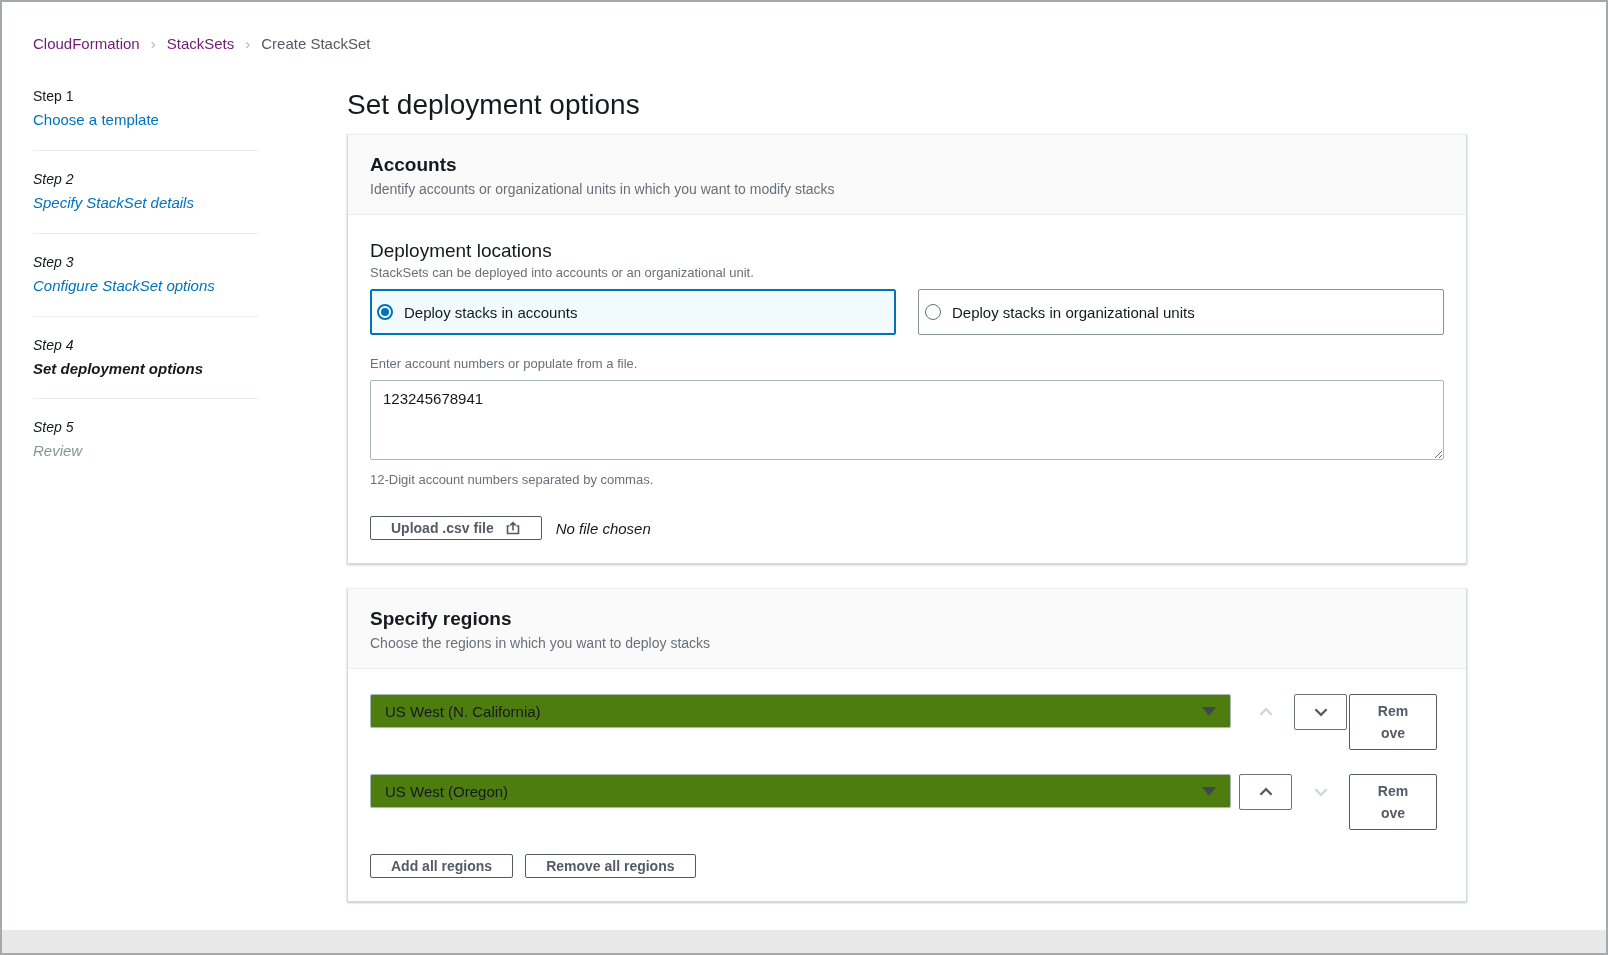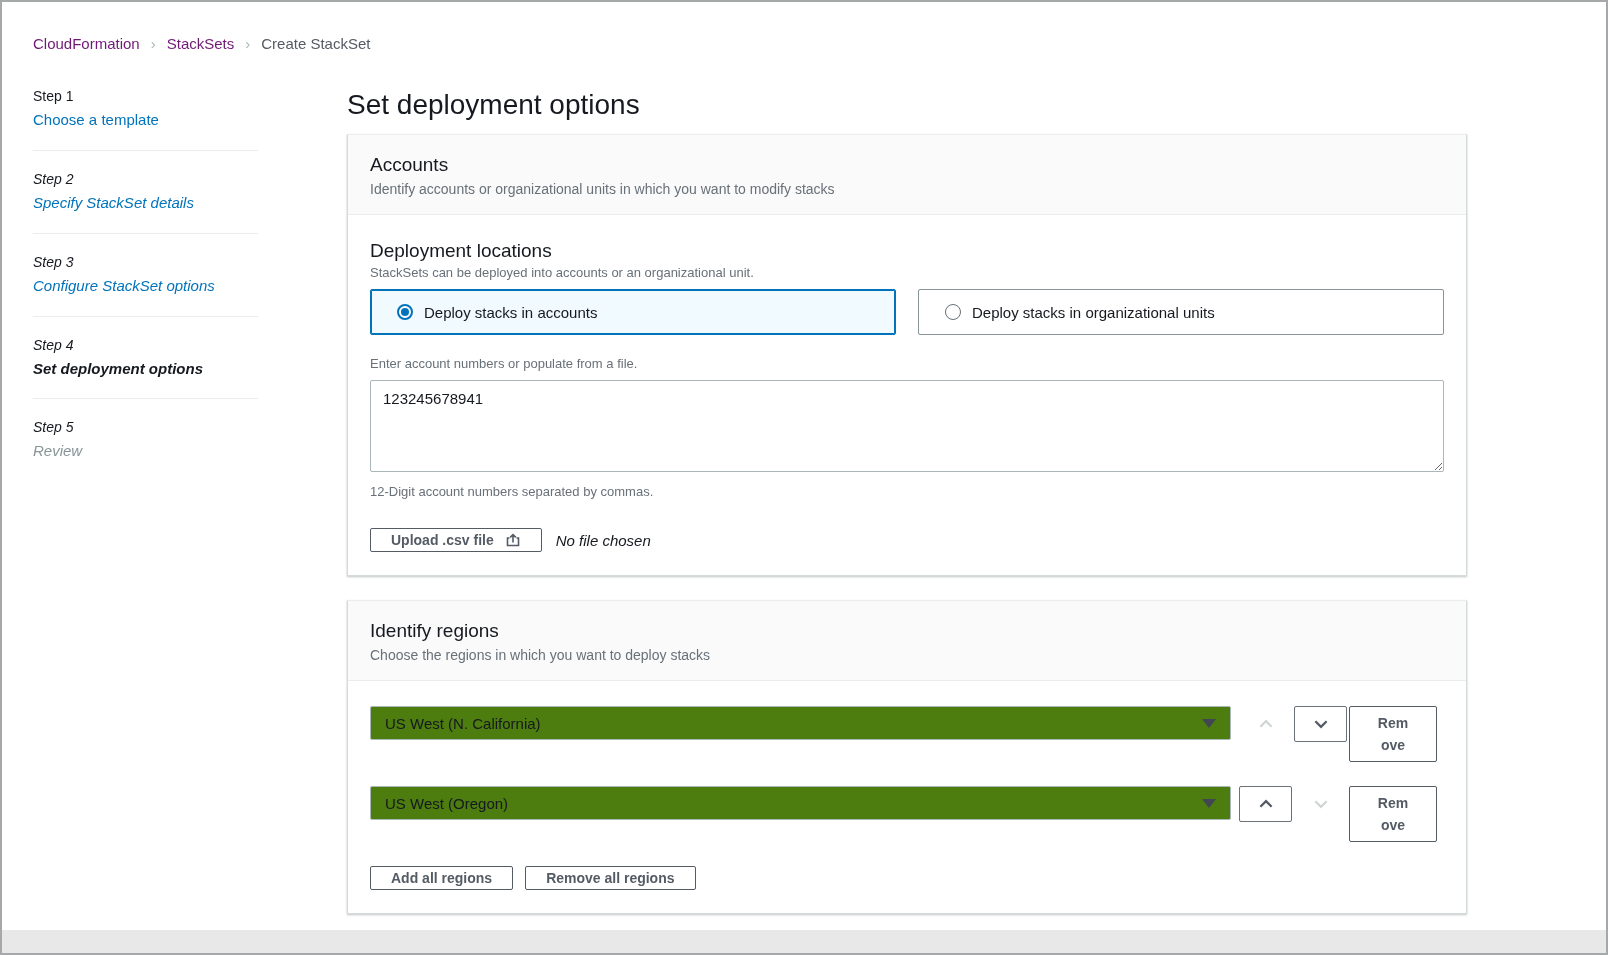--- a/index.html
+++ b/index.html
@@ -23,40 +23,40 @@
   .step-link { font-size:15px; color:#0073bb; text-decoration:none; cursor:pointer; display:inline-block; }
   .step-current { font-size:15px; color:#16191f; font-weight:700; }
   .step-muted { font-size:15px; color:#879596; }
 
   .main { width:1120px; }
   .page-title { font-size:28px; font-weight:500; line-height:34px; margin:0 0 12px 0; color:#16191f; }
 
   
   .card { background:#fff; border:1px solid #d5dbdb; border-top-color:#eaeded; box-shadow:0 1px 2px rgba(0,28,36,0.25); margin-bottom:24px; }
   .card-header { background:#fafafa; border-bottom:1px solid #eaeded; padding:19px 22px 17px; }
-  .card-title { font-size:19px; font-weight:400; color:#16191f; margin-bottom:5px; }
+  .card-title { font-size:19px; font-weight:700; color:#16191f; margin-bottom:5px; }
   .card-subtitle { font-size:14px; color:#687078; }
   .card-body { padding:25px 22px 23px; }
 
   .field + .field { margin-top:21px; }
   .field-label { font-size:19px; color:#16191f; margin-bottom:3px; }
   .field-desc { font-size:13px; color:#687078; margin-bottom:9px; }
 
   
   .tiles { display:flex; gap:22px; }
-  .tile { flex:1; height:46px; border:1px solid #879596; border-radius:2px; background:#fff; display:flex; align-items:center; gap:11px; padding:0 26px; cursor:pointer; }
+  .tile { flex:1; height:46px; border:1px solid #879596; border-radius:2px; background:#fff; display:flex; align-items:center; gap:11px; padding:0 6px; cursor:pointer; }
   .tile.selected { border-color:#0073bb; box-shadow:inset 0 0 0 1px #0073bb; background:#f1faff; }
   .radio { width:16px; height:16px; border-radius:50%; flex:none; background:#fff; position:relative; }
   .radio.checked { border:2px solid #0073bb; }
   .radio.checked::after { content:""; position:absolute; inset:2px; border-radius:50%; background:#0073bb; }
   .radio.unchecked { border:1px solid #687078; }
   .tile-label { font-size:15px; color:#16191f; }
 
   
-  .acct-textarea { width:100%; height:92px; border:1px solid #aab7b8; border-radius:2px; padding:9px 12px; font-family:"Liberation Sans", sans-serif; font-size:15px; color:#16191f; }
+  .acct-textarea { width:100%; height:80px; border:1px solid #aab7b8; border-radius:2px; padding:9px 12px; font-family:"Liberation Sans", sans-serif; font-size:15px; color:#16191f; }
   .hint { font-size:13px; color:#687078; margin-top:8px; }
 
   
   .btn { display:inline-flex; align-items:center; justify-content:center; gap:11px; background:#fff; border:1px solid #545b64; border-radius:2px; color:#545b64; font-weight:700; font-size:14px; font-family:inherit; padding:3px 20px; cursor:pointer; line-height:16px; }
   .upload-row { display:flex; align-items:center; gap:14px; margin-top:29px; }
   .no-file { font-style:italic; font-size:15px; color:#16191f; }
 
   
   .region-row { display:flex; align-items:flex-start; margin-bottom:24px; }
   .select { width:861px; height:34px; border:1px solid #aab7b8; border-radius:2px; background:#4d7c0f; display:flex; align-items:center; justify-content:space-between; padding:0 14px; font-size:15px; color:#16191f; cursor:pointer; margin-right:8px; flex:none; }
@@ -147,21 +147,21 @@
               </span>
             </button>
             <span class="no-file">No file chosen</span>
           </div>
 
         </div>
       </section>
 
       <section class="card">
         <div class="card-header">
-          <div class="card-title">Identify regions</div>
+          <div class="card-title">Specify regions</div>
           <div class="card-subtitle">Choose the regions in which you want to deploy stacks</div>
         </div>
         <div class="card-body">
 
           <div class="region-row">
             <div class="select">
               <span>US West (N. California)</span>
               <span class="caret"></span>
             </div>
             <button class="move-btn disabled">

